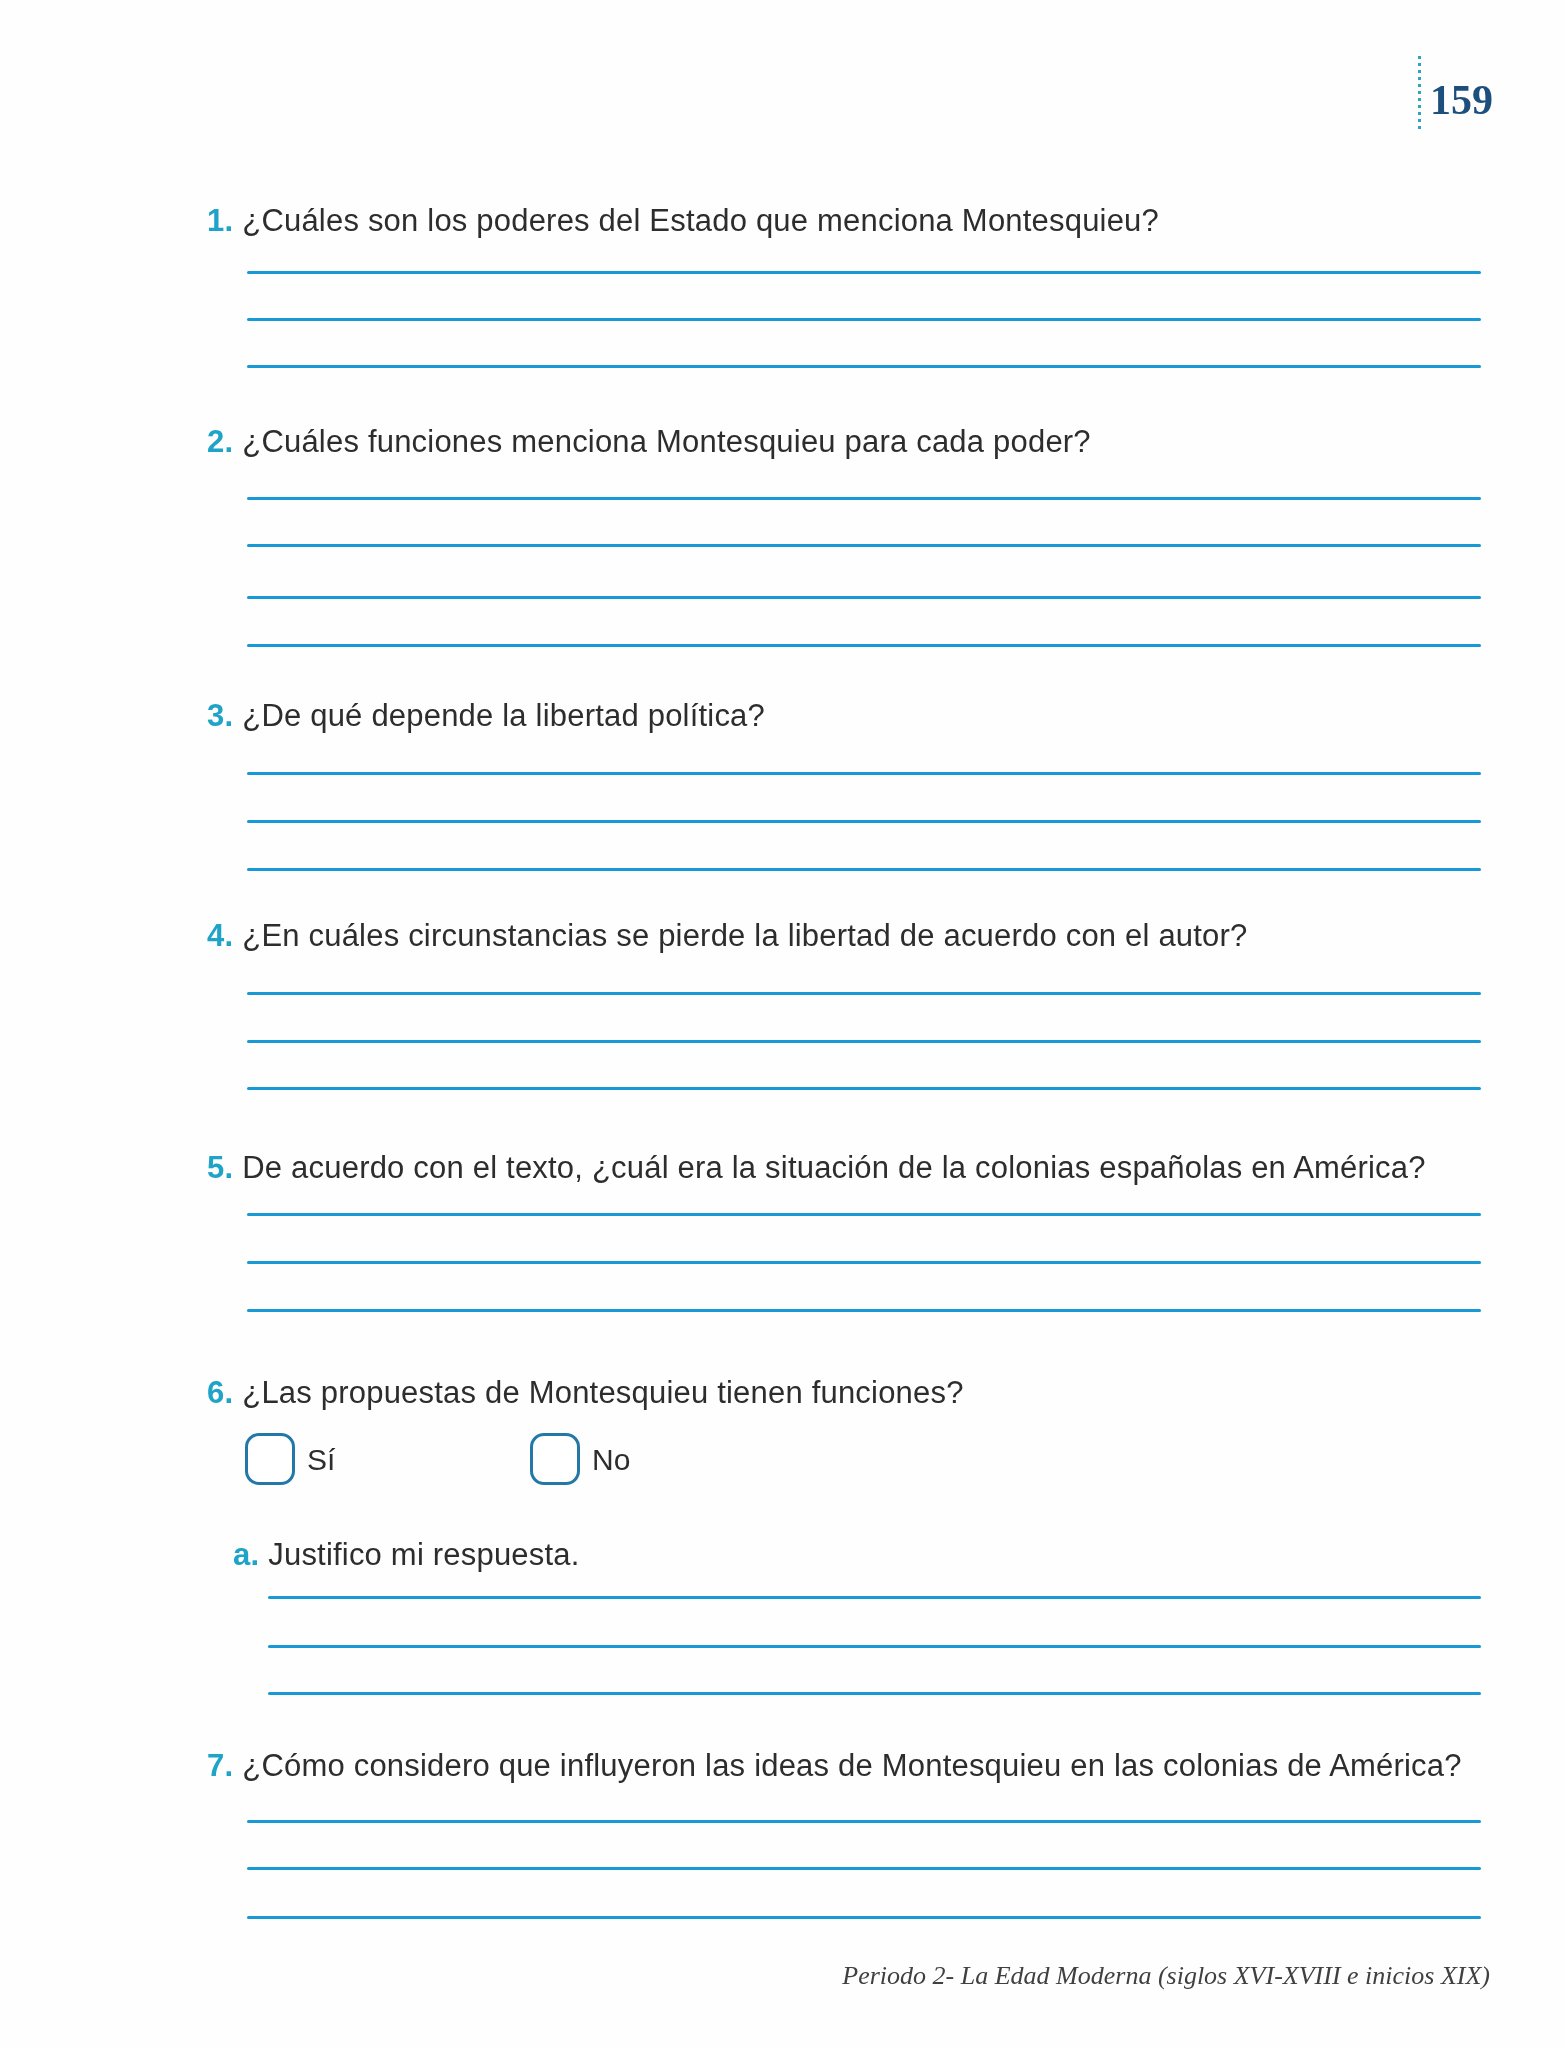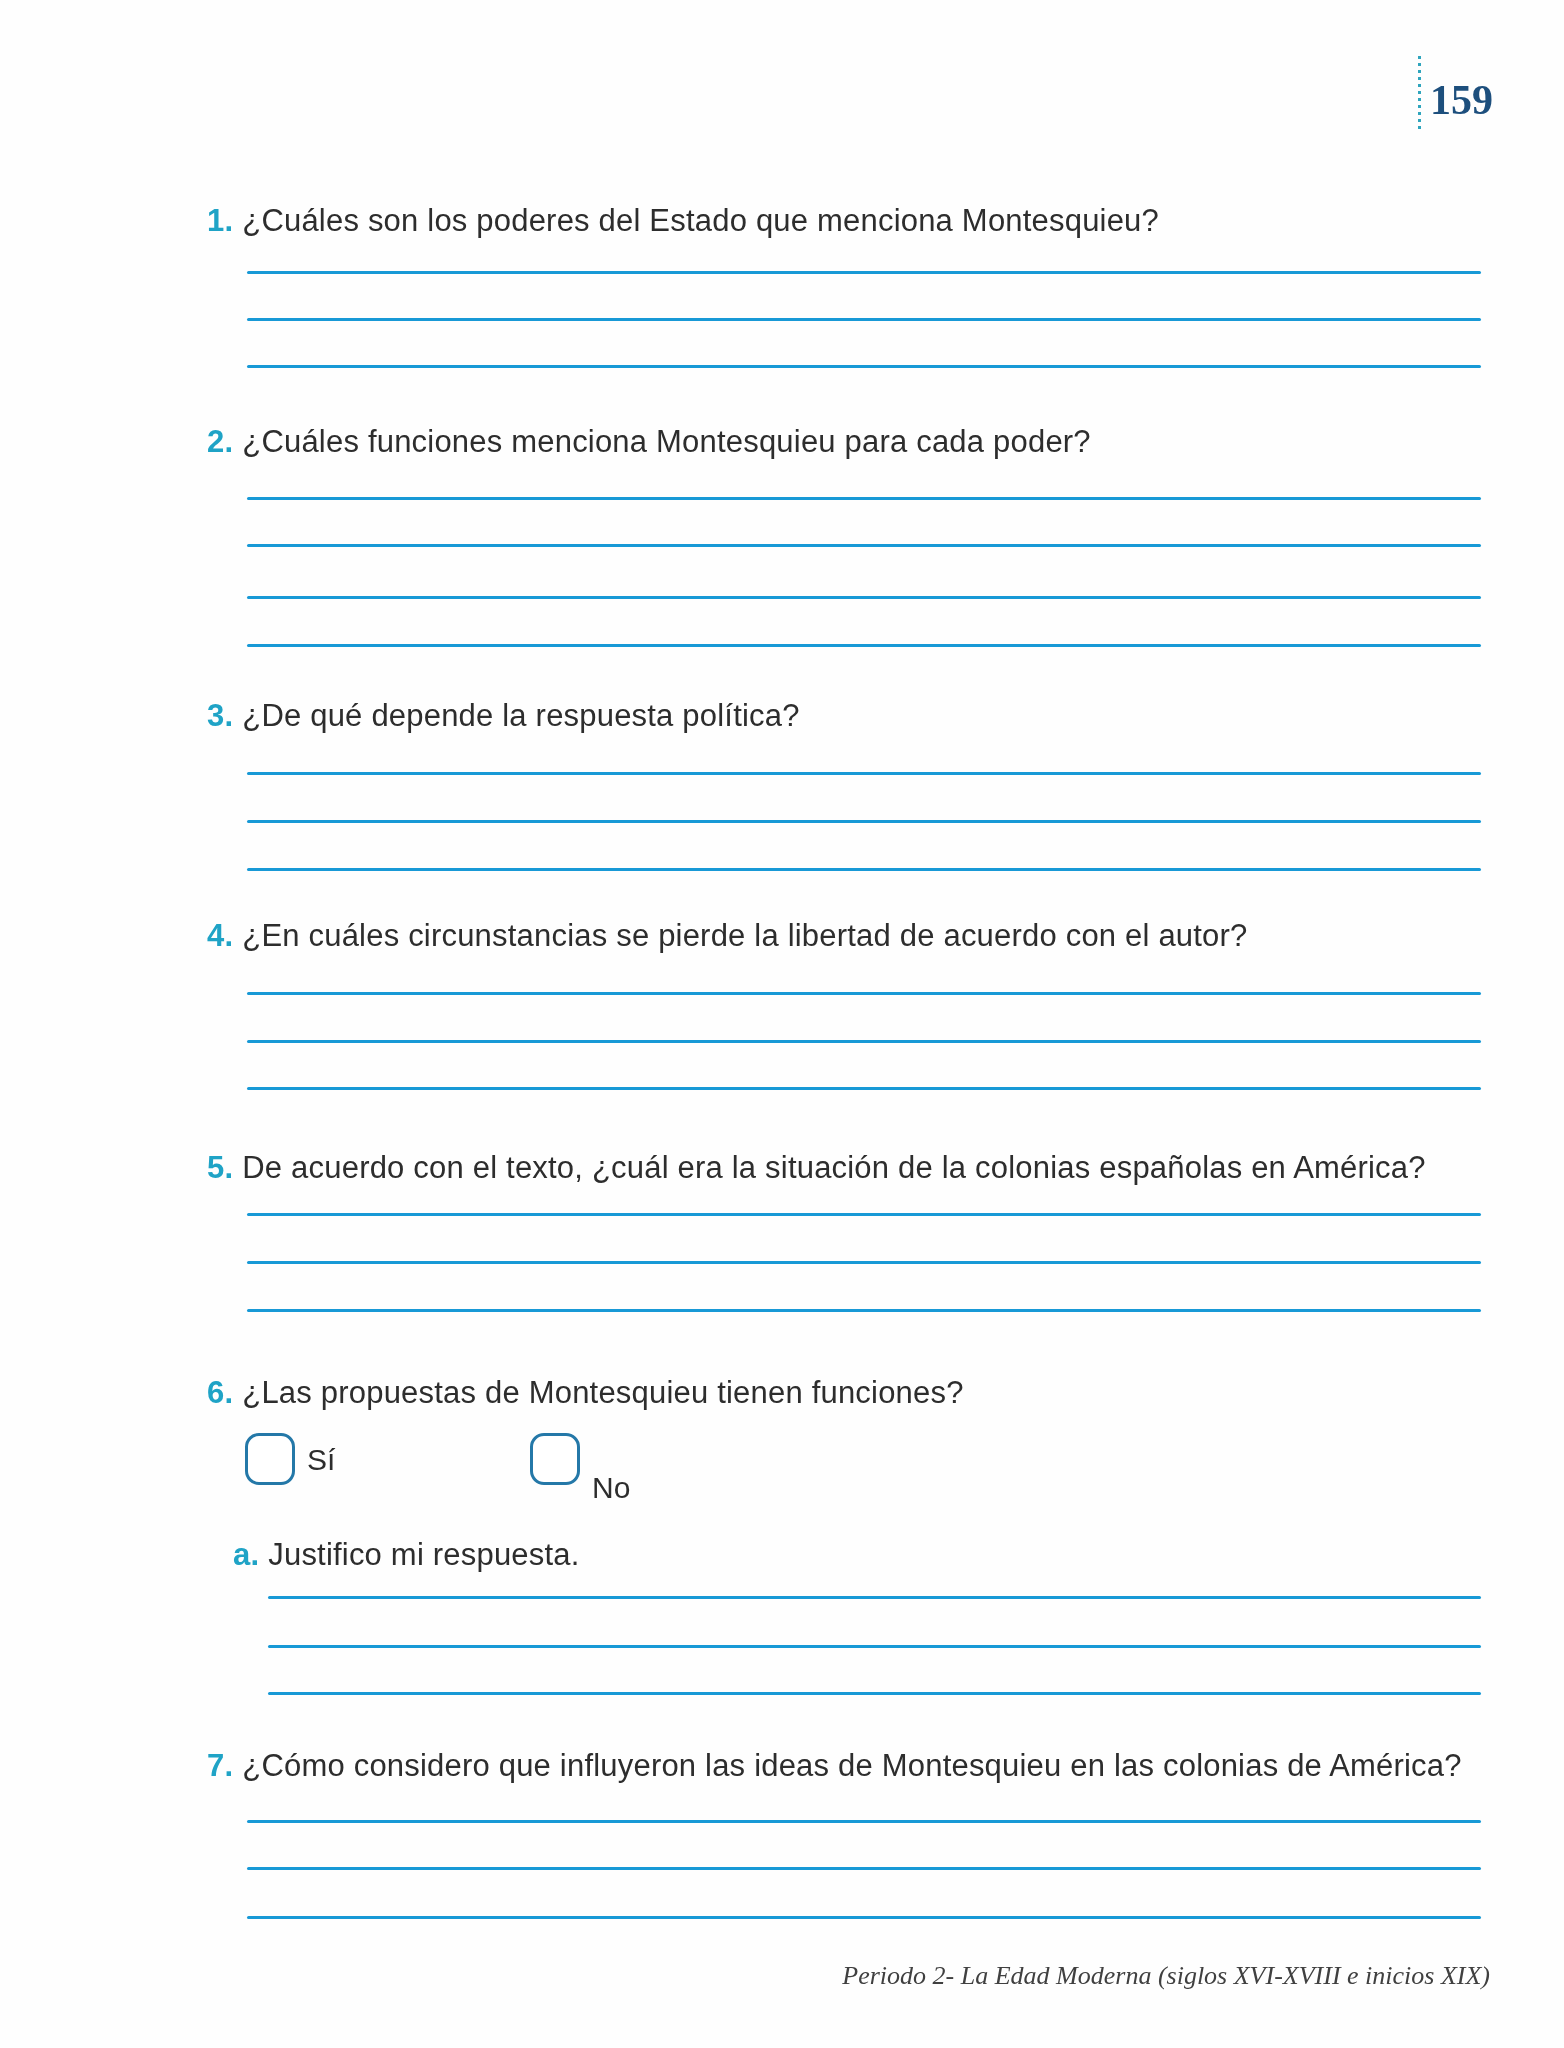--- a/index.html
+++ b/index.html
@@ -58,21 +58,21 @@
   #q3{top:698px;}
   #q3l1{top:772px;} #q3l2{top:820px;} #q3l3{top:868px;}
   #q4{top:918px;}
   #q4l1{top:992px;} #q4l2{top:1040px;} #q4l3{top:1087px;}
   #q5{top:1150px;}
   #q5l1{top:1213px;} #q5l2{top:1261px;} #q5l3{top:1309px;}
   #q6{top:1375px;}
   #chk-si{left:245px;top:1433px;}
   #lbl-si{left:307px;top:1443px;text-align:right;}
   #chk-no{left:530px;top:1433px;}
-  #lbl-no{left:592px;top:1443px;margin-top:28px;}
+  #lbl-no{left:592px;top:1443px;}
   #q6a{top:1537px;left:233px;}
   #q6al1{top:1596px;} #q6al2{top:1645px;} #q6al3{top:1692px;}
   #q7{top:1748px;}
   #q7l1{top:1820px;} #q7l2{top:1867px;} #q7l3{top:1916px;}
 </style>
 </head>
 <body>
 
 <div class="page">
 
@@ -88,21 +88,21 @@
 
   <div class="q-text" id="q2">
     <span class="q-num">2.</span><span>¿Cuáles funciones menciona Montesquieu para cada poder?</span>
   </div>
   <div class="ans-line" id="q2l1"></div>
   <div class="ans-line" id="q2l2"></div>
   <div class="ans-line" id="q2l3"></div>
   <div class="ans-line" id="q2l4"></div>
 
   <div class="q-text" id="q3">
-    <span class="q-num">3.</span><span>¿De qué depende la respuesta política?</span>
+    <span class="q-num">3.</span><span>¿De qué depende la libertad política?</span>
   </div>
   <div class="ans-line" id="q3l1"></div>
   <div class="ans-line" id="q3l2"></div>
   <div class="ans-line" id="q3l3"></div>
 
   <div class="q-text" id="q4">
     <span class="q-num">4.</span><span>¿En cuáles circunstancias se pierde la libertad de acuerdo con el autor?</span>
   </div>
   <div class="ans-line" id="q4l1"></div>
   <div class="ans-line" id="q4l2"></div>

